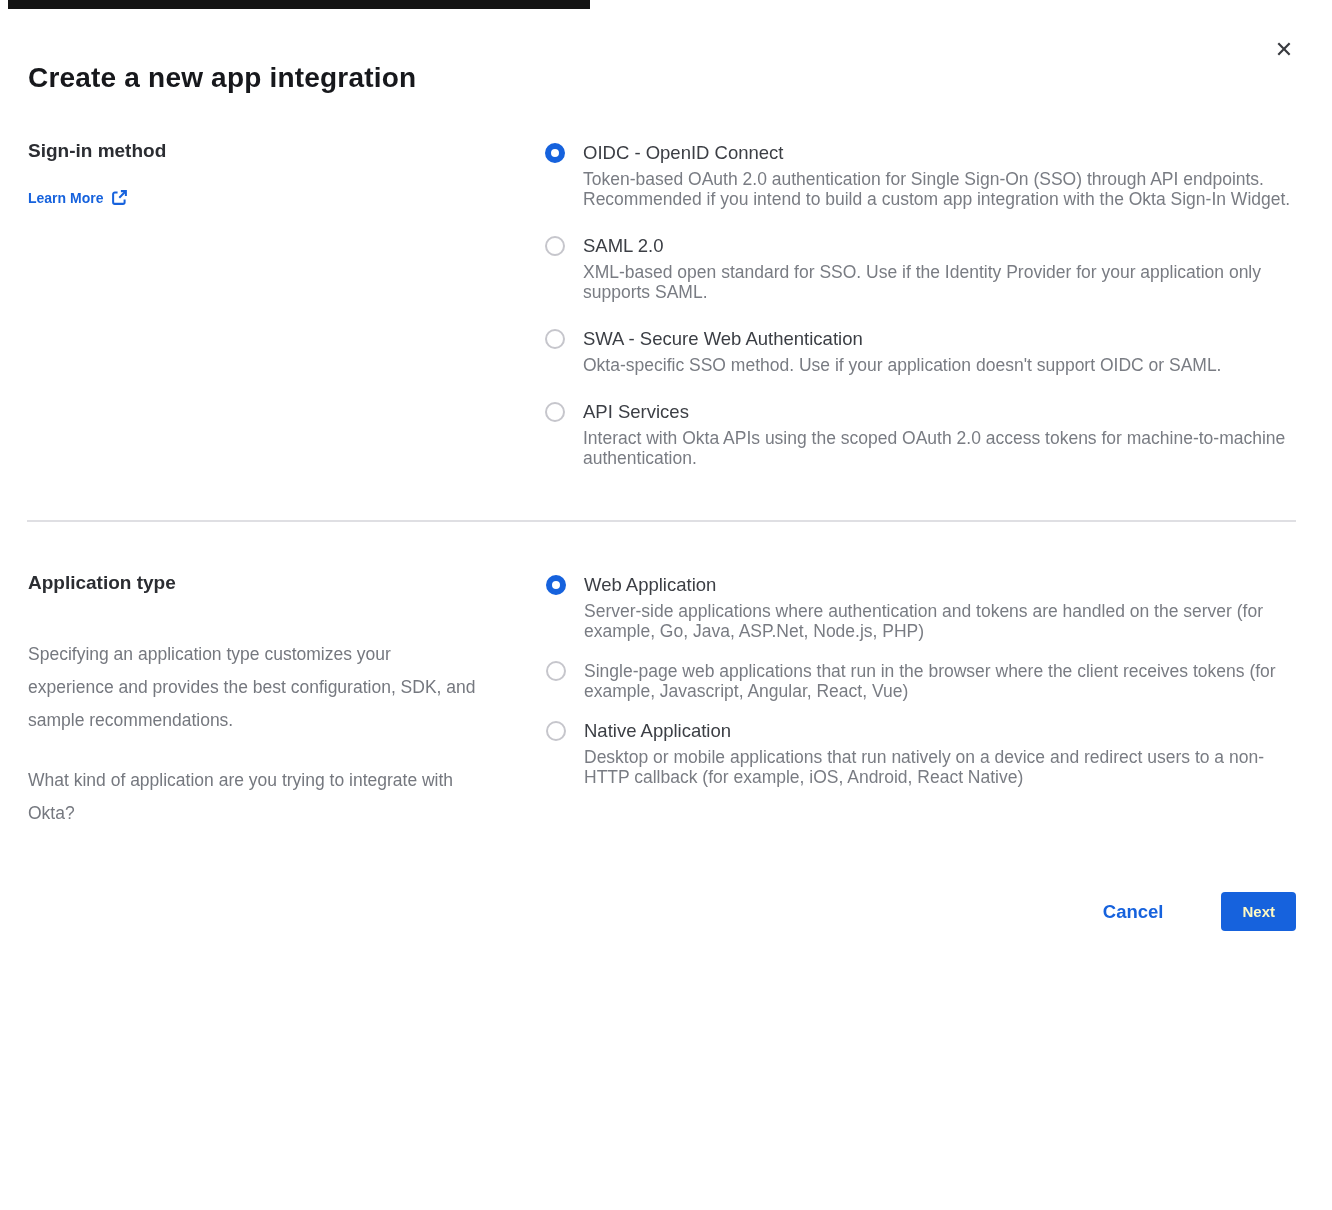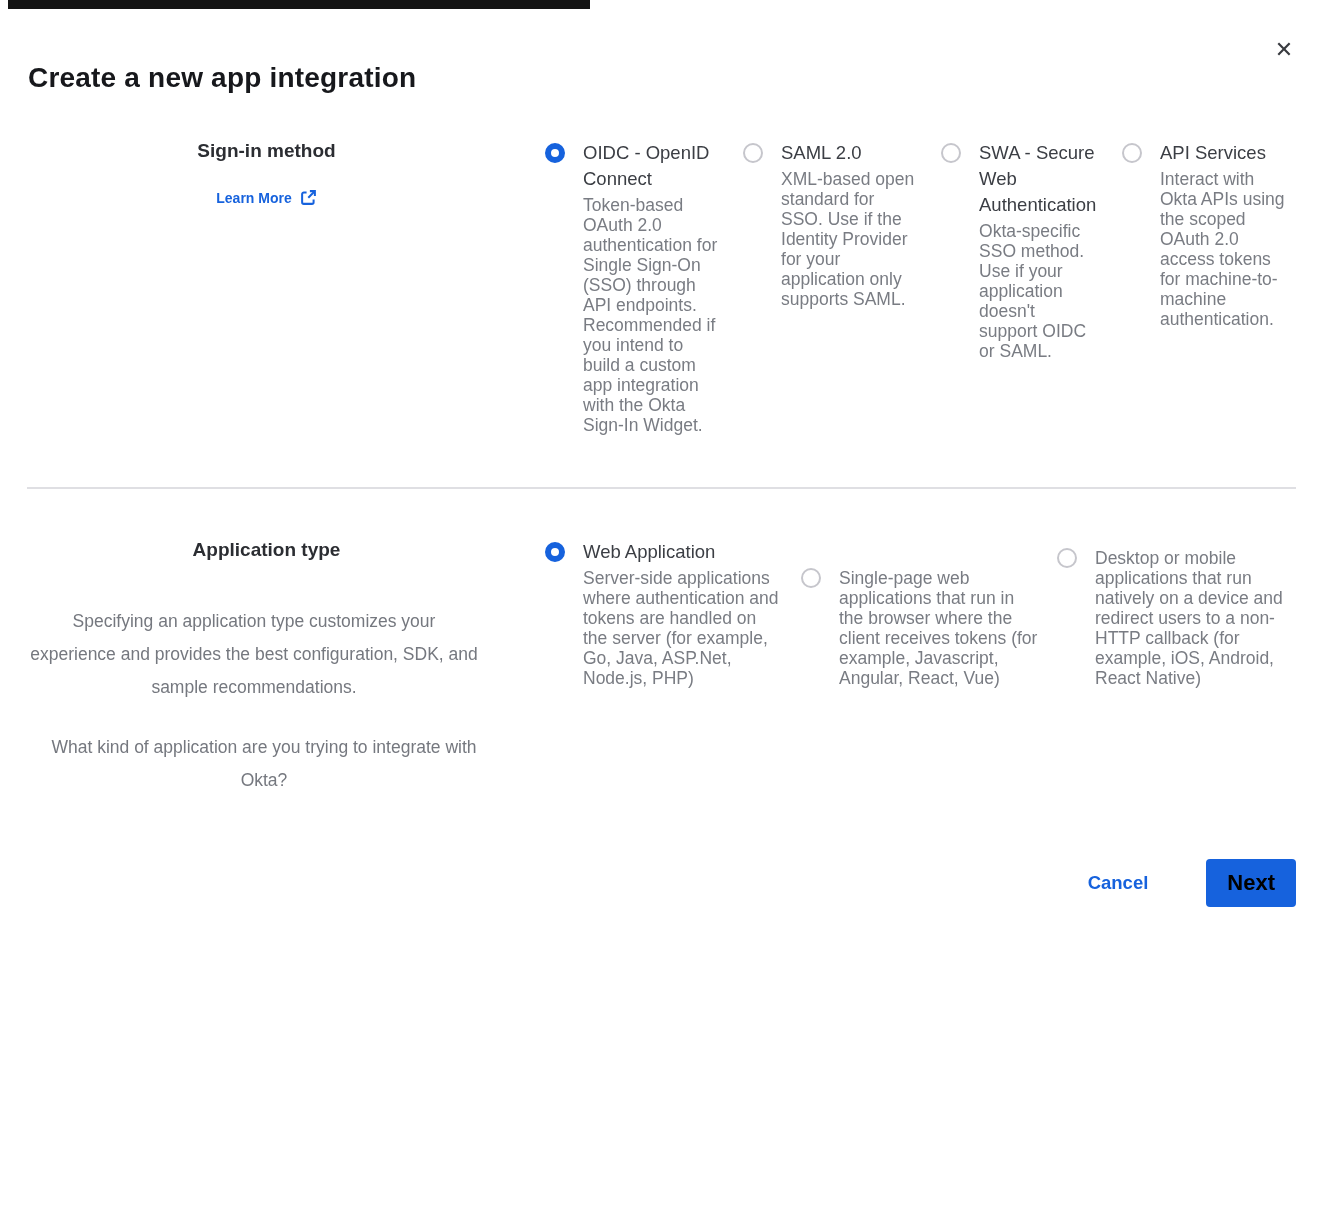--- a/index.html
+++ b/index.html
@@ -11,51 +11,51 @@
   .dialog { position:relative; width:1332px; height:1210px; padding:62px 36px 40px 28px; }
 
   .close-btn { position:absolute; top:36px; right:34px; width:28px; height:28px;
     font-size:22px; line-height:28px; text-align:center; color:#383a3f; cursor:pointer;
     font-weight:bold; }
 
   .dialog-title { font-size:28px; font-weight:700; color:#17181c; letter-spacing:0.2px;
     margin-bottom:46px; }
 
   .section { display:flex; align-items:flex-start; }
-  .section-left { width:517px; flex:none; padding-right:40px;text-align:center; }
+  .section-left { width:517px; flex:none; padding-right:40px; }
   .section-right { flex:1; }
 
   .section-label { font-size:19px; font-weight:700; color:#2b2d32; }
   .learn-more { margin-top:27px; display:inline-flex; align-items:center; gap:8px;
     color:#1662dd; font-size:14px; font-weight:700; cursor:pointer; text-decoration:none; }
   .learn-more svg { display:block; }
 
   .section-paragraph { margin-top:27px; font-size:17.5px; line-height:33px; color:#75787f;
     max-width:472px; }
   .section-paragraph.second { margin-top:44px; max-width:452px; }
 
-  .options { display:flex; flex-direction:row; }
+  .options { display:flex; flex-direction:column; }
   .options.signin { gap:24px; }
   .options.apptype { gap:17px;align-items:flex-end; }
 
   .option { display:flex; align-items:flex-start; cursor:pointer; }
   .radio { flex:none; width:20px; height:20px; border-radius:50%;
     border:2px solid #c6c6cc; background:#fff; margin-top:3px; }
   .radio.selected { border:6.5px solid #1662dd; }
   .option-body { margin-left:18px; max-width:712px; }
   .option-label { font-size:18.5px; font-weight:400; color:#3b3e44; line-height:26px; }
   .option-desc { font-size:17.5px; line-height:20px; color:#797c83; margin-top:3px; }
 
   .divider { height:2px; background:#dfdfe3; margin:52px 0 50px -1px; }
 
   .footer { display:flex; justify-content:flex-end; align-items:center; gap:58px;
     margin-top:62px; padding-right:0; }
   .cancel-link { color:#1662dd; font-size:18.5px; font-weight:700; cursor:pointer; }
-  .next-btn { background:#1662dd; color:#000000; border:none; border-radius:4px;
-    font-family:inherit; font-size:22px; font-weight:700; padding:11px 21px;
+  .next-btn { background:#1662dd; color:#fef9c3; border:none; border-radius:4px;
+    font-family:inherit; font-size:15px; font-weight:700; padding:11px 21px;
     cursor:pointer; }
 </style>
 </head>
 <body>
 
 <div class="top-bar"></div>
 
 <div class="dialog">
 
   <div class="close-btn">✕</div>
@@ -137,20 +137,21 @@
         <div class="option">
           <span class="radio"></span>
           <div class="option-body">
             <div class="option-desc">Single-page web applications that run in the browser where the client receives tokens (for example, Javascript, Angular, React, Vue)</div>
           </div>
         </div>
 
         <div class="option">
           <span class="radio"></span>
           <div class="option-body">
+            <div class="option-label">Native Application</div>
             <div class="option-desc">Desktop or mobile applications that run natively on a device and redirect users to a non-HTTP callback (for example, iOS, Android, React Native)</div>
           </div>
         </div>
 
       </div>
     </div>
   </div>
 
   <div class="footer">
     <span class="cancel-link">Cancel</span>

